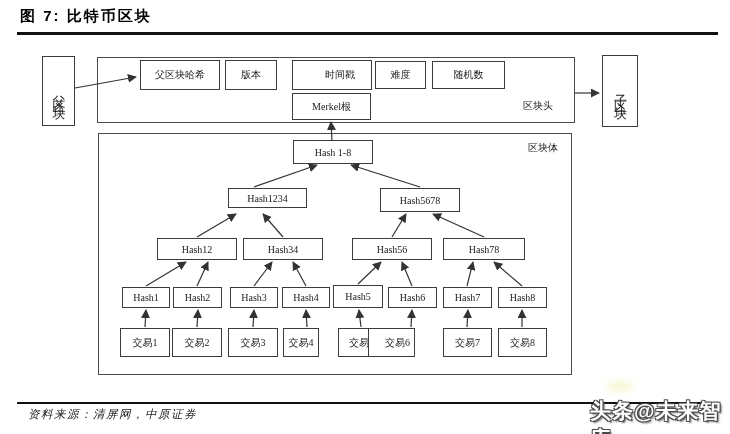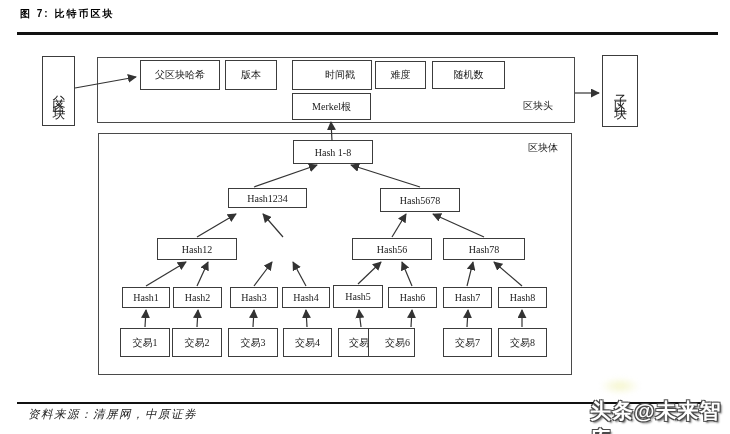--- a/index.html
+++ b/index.html
@@ -1,21 +1,21 @@
 <!DOCTYPE html>
 <html><head>
 <meta charset="utf-8">
 <style>
   html,body{margin:0;padding:0;background:#ffffff;}
   .stage{
     position:relative;width:730px;height:434px;background:#ffffff;
     font-family:"Liberation Serif","DejaVu Serif",serif;color:#1a1a1a;overflow:hidden;
   }
   .title{
-    position:absolute;left:20px;top:7px;font-size:10px;font-weight:bold;
+    position:absolute;left:20px;top:7px;font-size:15px;font-weight:bold;
     letter-spacing:2px;color:#000;font-family:"Liberation Sans","DejaVu Sans",sans-serif;
   }
   .rule-top{position:absolute;left:17px;top:32px;width:701px;height:3px;background:#111;}
   .rule-bottom{position:absolute;left:17px;top:402px;width:701px;height:2px;background:#111;}
   .frame{position:absolute;border:1.5px solid #4a4a4a;box-sizing:border-box;background:#fff;}
   .bx{
     position:absolute;border:1.5px solid #3c3c3c;box-sizing:border-box;background:#fff;
     display:flex;align-items:center;justify-content:center;
     font-size:10px;white-space:nowrap;
   }
@@ -64,36 +64,37 @@
   <div class="bx" style="left:375px;top:61px;width:51px;height:28px;">难度</div>
   <div class="bx" style="left:432px;top:61px;width:73px;height:28px;font-family:Liberation Mono, monospace;">随机数</div>
   <div class="bx" style="left:292px;top:93px;width:79px;height:27px;">Merkel根</div>
 
   <div class="bx" style="left:293px;top:140px;width:80px;height:24px;">Hash 1-8</div>
 
   <div class="bx" style="left:228px;top:188px;width:79px;height:20px;">Hash1234</div>
   <div class="bx" style="left:380px;top:188px;width:80px;height:24px;">Hash5678</div>
 
   <div class="bx" style="left:157px;top:238px;width:80px;height:22px;">Hash12</div>
+  <div class="bx" style="left:243px;top:238px;width:80px;height:22px;">Hash34</div>
   <div class="bx" style="left:352px;top:238px;width:80px;height:22px;">Hash56</div>
   <div class="bx" style="left:443px;top:238px;width:82px;height:22px;">Hash78</div>
 
   <div class="bx" style="left:122px;top:287px;width:48px;height:21px;">Hash1</div>
   <div class="bx" style="left:173px;top:287px;width:49px;height:21px;">Hash2</div>
   <div class="bx" style="left:230px;top:287px;width:48px;height:21px;">Hash3</div>
   <div class="bx" style="left:282px;top:287px;width:48px;height:21px;">Hash4</div>
   <div class="bx" style="left:333px;top:285px;width:50px;height:23px;">Hash5</div>
   <div class="bx" style="left:388px;top:287px;width:49px;height:21px;">Hash6</div>
   <div class="bx" style="left:443px;top:287px;width:49px;height:21px;">Hash7</div>
   <div class="bx" style="left:498px;top:287px;width:49px;height:21px;">Hash8</div>
 
   <div class="bx" style="left:120px;top:328px;width:50px;height:29px;">交易1</div>
   <div class="bx" style="left:172px;top:328px;width:50px;height:29px;">交易2</div>
   <div class="bx" style="left:228px;top:328px;width:50px;height:29px;">交易3</div>
-  <div class="bx" style="left:283px;top:328px;width:49px;height:29px;">交易4</div>
+  <div class="bx" style="left:283px;top:328px;width:36px;height:29px;">交易4</div>
   <div class="bx" style="left:338px;top:328px;width:47px;height:29px;">交易5</div>
   <div class="bx" style="left:368px;top:328px;width:47px;height:29px;padding-left:12px;">交易6</div>
   <div class="bx" style="left:443px;top:328px;width:49px;height:29px;">交易7</div>
   <div class="bx" style="left:498px;top:328px;width:49px;height:29px;">交易8</div>
 
   <svg class="overlay" width="730" height="434" viewBox="0 0 730 434">
     <defs>
       <marker id="arw" viewBox="0 0 10 10" refX="9" refY="5" markerWidth="7.5" markerHeight="7.5" orient="auto-start-reverse">
         <path d="M0,0 L10,5 L0,10 z" fill="#333"></path>
       </marker>

